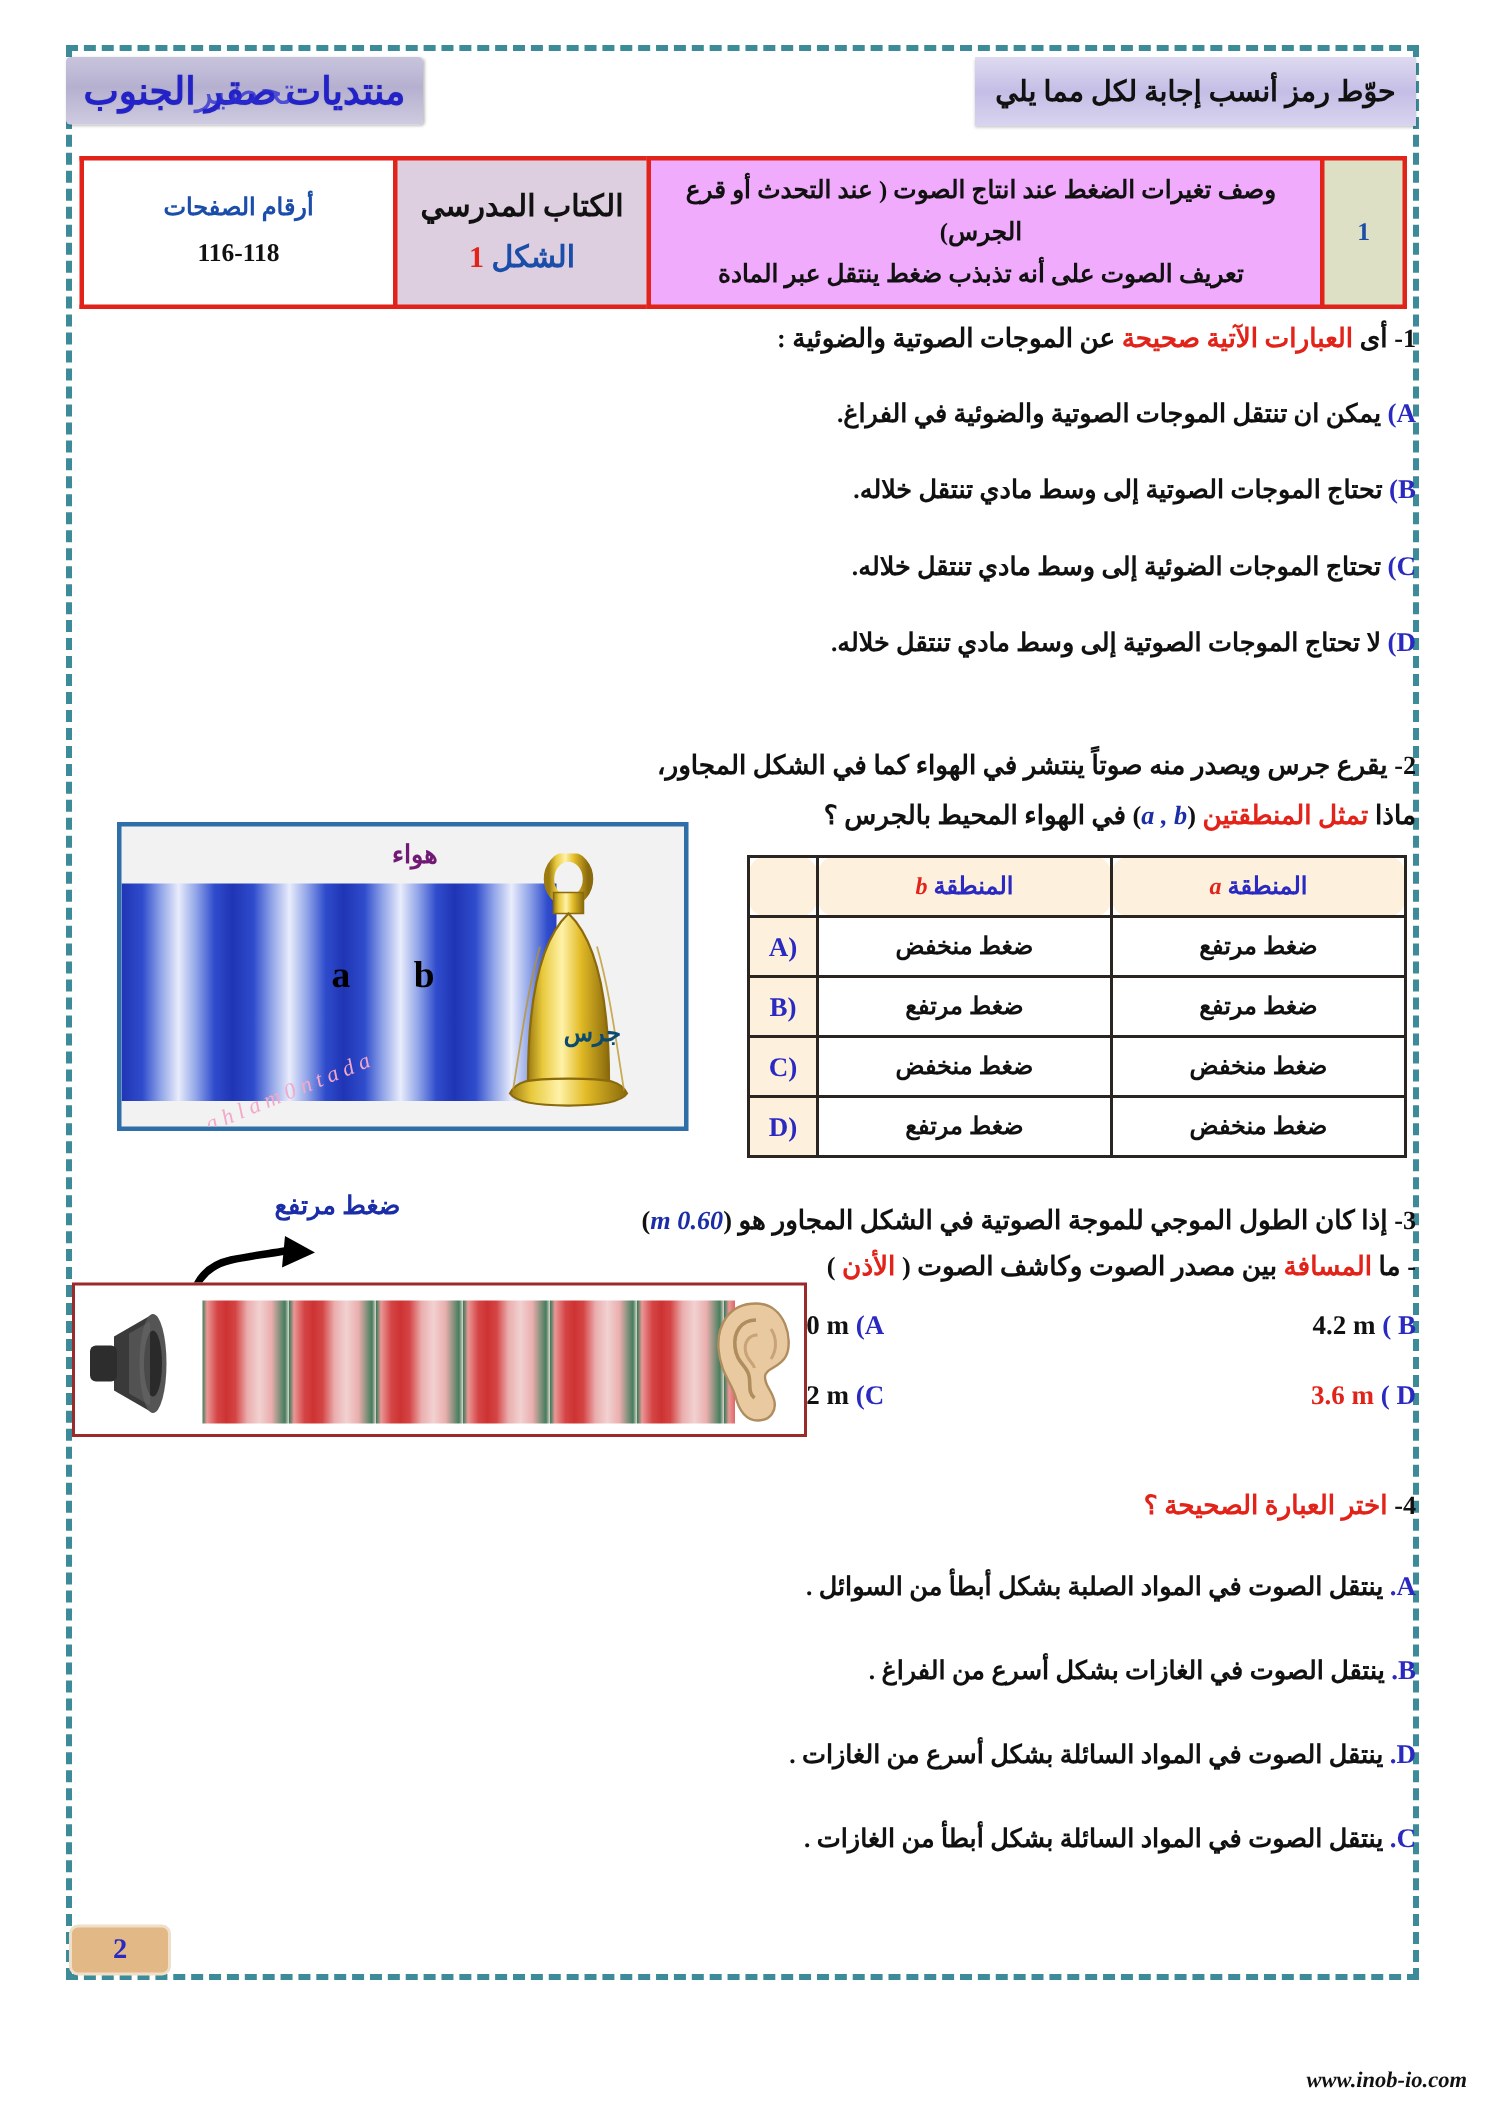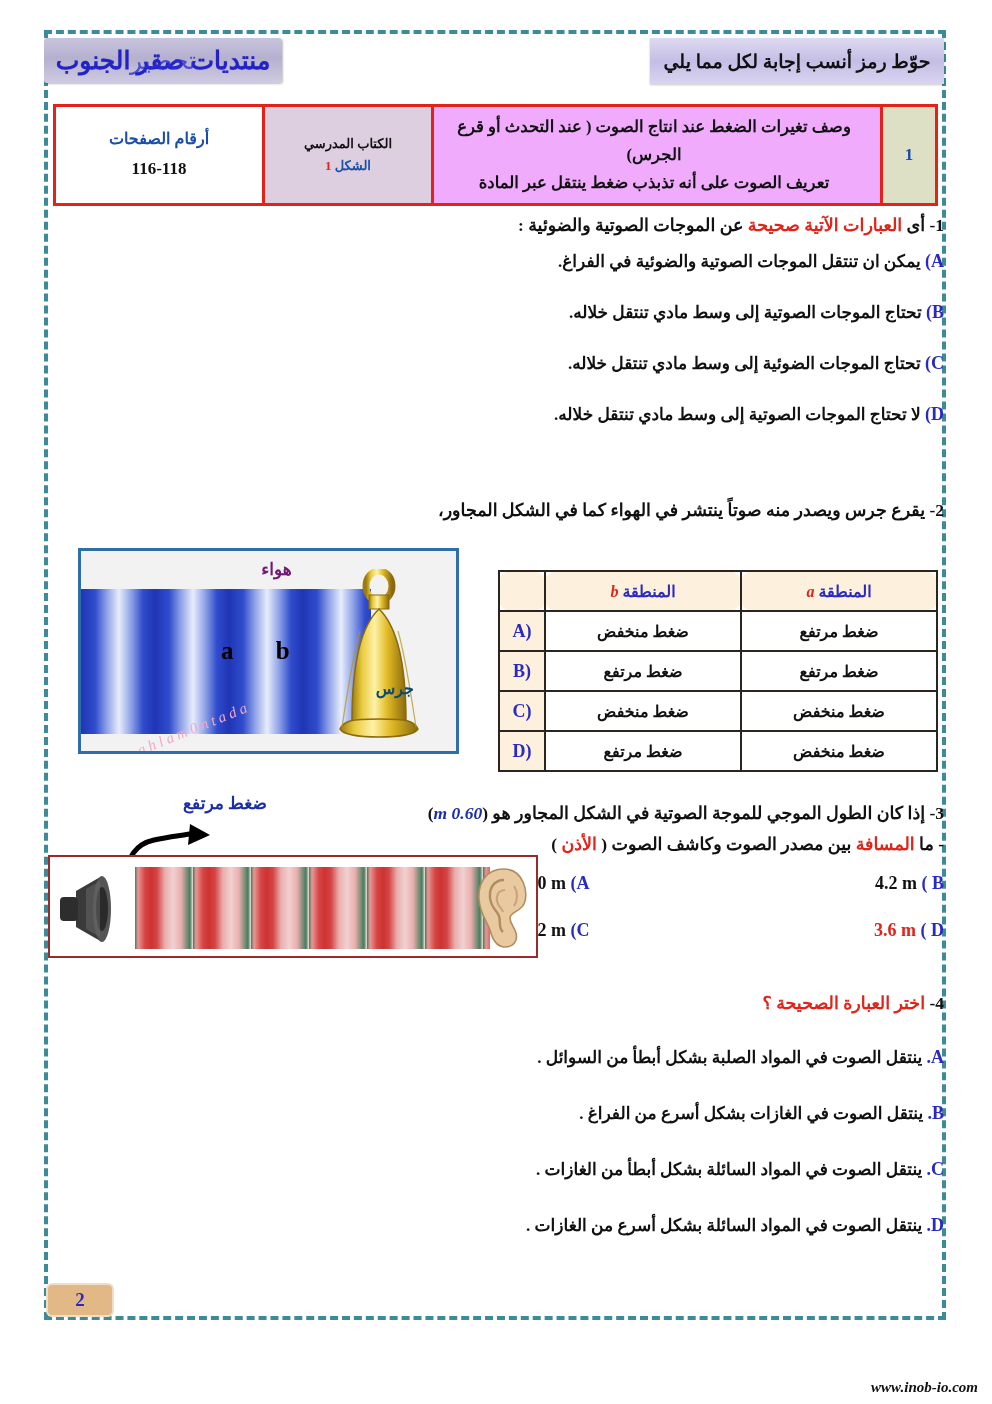--- a/index.html
+++ b/index.html
@@ -117,21 +117,21 @@
     font-size: 16.5px;
     font-weight: bold;
     color: #111;
     line-height: 1.7;
     text-align: right;
     padding-right: 14px !important;
   }
   .cell-book {
     width: 150px;
     background: #ddcfe0;
-    font-size: 13px;
+    font-size: 20px;
     font-weight: bold;
     color: #111;
     line-height: 1.7;
   }
   .cell-book .fig-label {
     color: #1b4ea8;
     display: block;
   }
   .cell-book .fig-label .fig-num { color: #e2231a; }
   .cell-pages {
@@ -174,21 +174,21 @@
   }
   .opt-letter {
     color: #2a2ac0;
     font-family: "Liberation Serif", serif;
     font-weight: bold;
     font-size: 18px;
   }
 
   
   #question-1 { right: 48px; top: 212px; width: 580px; }
-  #question-1 .q-stem { margin-bottom: 12px; }
+  #question-1 .q-stem { margin-bottom: 26px; }
   #question-1 .opt-row { margin-bottom: 30px; }
 
   
   #question-2 { right: 48px; top: 497px; width: 540px; }
   #question-2 .q-line2 { margin-top: 6px; }
 
   
   #bell-figure {
     position: absolute;
     left: 78px;
@@ -470,20 +470,23 @@
   <div class="opt-row">
     <span class="opt-letter">D)</span>
     <span>لا تحتاج الموجات الصوتية إلى وسط مادي تنتقل خلاله.</span>
   </div>
 </div>
 
 <div class="q-block" id="question-2">
   <div class="q-stem">
     <span>2-</span>
     <span>يقرع جرس ويصدر منه صوتاً ينتشر في الهواء كما في الشكل المجاور،</span>
+  </div>
+  <div class="q-stem q-line2">
+    <span>ماذا </span><span class="hl-red">تمثل المنطقتين</span><span> (</span><span class="hl-blue" style="font-style:italic">a , b</span><span>) في الهواء المحيط بالجرس ؟</span>
   </div>
 </div>
 
 <div id="bell-figure">
   <div class="air-label">هواء</div>
   <div class="wave-area"></div>
   <div class="ab-labels">a  b</div>
   <div class="bell-wrap">
     <svg width="118" height="178" viewBox="0 0 118 178">
       <defs>
@@ -608,26 +611,26 @@
   </div>
   <div class="opt-row">
     <span class="opt-letter">A.</span>
     <span>ينتقل الصوت في المواد الصلبة بشكل أبطأ من السوائل .</span>
   </div>
   <div class="opt-row">
     <span class="opt-letter">B.</span>
     <span>ينتقل الصوت في الغازات بشكل أسرع من الفراغ  .</span>
   </div>
   <div class="opt-row">
+    <span class="opt-letter">D.</span>
+    <span>ينتقل الصوت في المواد السائلة بشكل أسرع من الغازات .</span>
+  </div>
+  <div class="opt-row">
     <span class="opt-letter">C.</span>
     <span>ينتقل الصوت في المواد السائلة بشكل أبطأ من الغازات .</span>
   </div>
-  <div class="opt-row">
-    <span class="opt-letter">D.</span>
-    <span>ينتقل الصوت في المواد السائلة بشكل أسرع من الغازات .</span>
-  </div>
 </div>
 
 <div id="page-badge">
   <span class="num">2</span>
 </div>
 
 <div id="footer-url">www.inob-io.com</div>
 
 </body></html>

